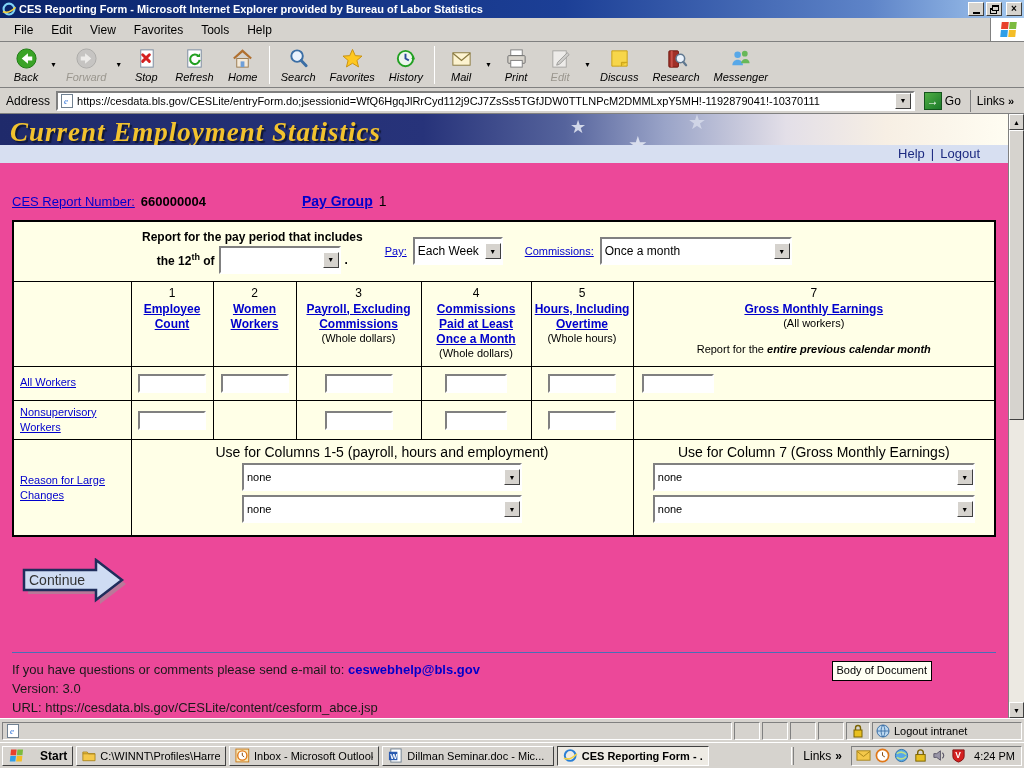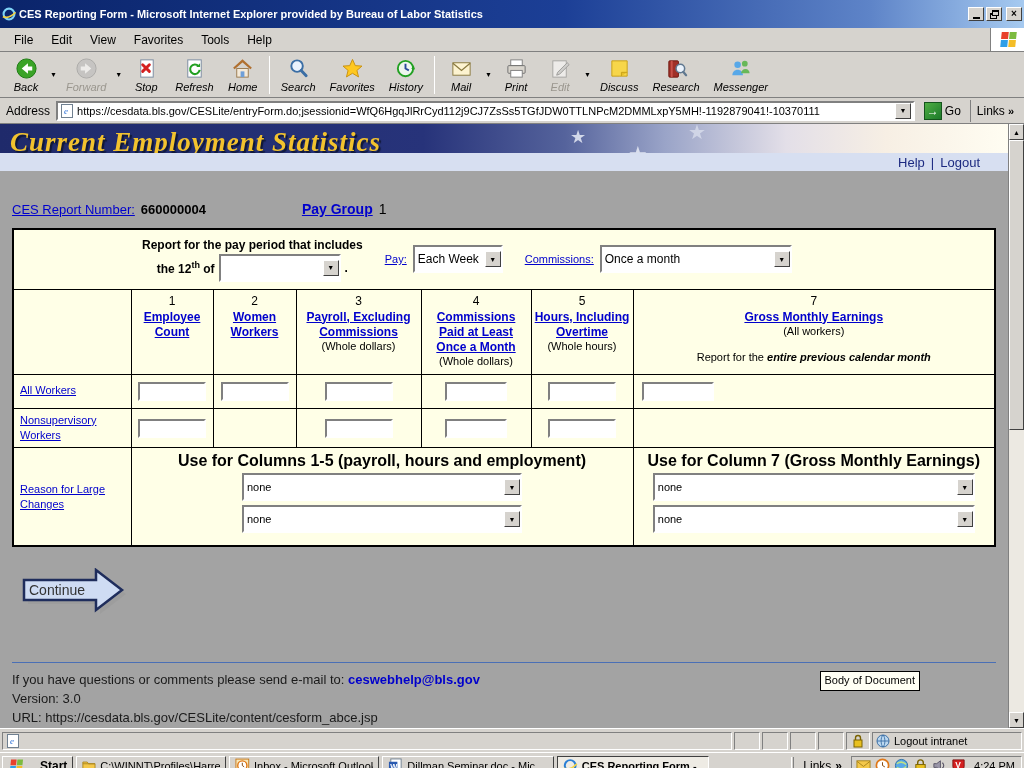--- a/index.html
+++ b/index.html
@@ -1,20 +1,20 @@
 <!DOCTYPE html>
 <html><head>
 <meta charset="utf-8">
 <style>
   * { margin:0; padding:0; box-sizing:border-box; }
   html,body { width:1024px; height:768px; overflow:hidden; }
   body { font-family:"Liberation Sans", sans-serif; background:#d6d3ce; font-size:12px; }
 
   
-  .titlebar { height:28px; background:linear-gradient(90deg,#0a246a 0%,#1c3f96 55%,#5e84c8 85%,#a6caf0 100%);
+  .titlebar { height:18px; background:linear-gradient(90deg,#0a246a 0%,#1c3f96 55%,#5e84c8 85%,#a6caf0 100%);
     display:flex; align-items:center; padding:0 2px; }
   .titlebar .ie-logo { width:14px; height:14px; margin-right:3px; flex:0 0 auto; }
   .titlebar .title-text { color:#fff; font-weight:bold; font-size:11px; flex:1;
     white-space:nowrap; overflow:hidden; }
   .win-btns { display:flex; gap:2px; }
   .win-btn { width:16px; height:14px; background:#d6d3ce; border:1px solid;
     border-color:#ffffff #404040 #404040 #ffffff; display:flex; align-items:center; justify-content:center;
     font-size:10px; font-weight:bold; color:#000; line-height:1; }
   .glyph-min { width:7px; height:7px; border-bottom:2px solid #000; margin-top:2px; }
   .glyph-restore { position:relative; width:9px; height:9px; }
@@ -67,21 +67,21 @@
   .banner-title { position:absolute; left:10px; top:3px; font-family:"Liberation Serif", serif;
     font-style:italic; font-weight:bold; font-size:27px; color:#f2c22e; letter-spacing:1px;
     text-shadow:2px 2px 1px #101838; }
   .banner-star { position:absolute; color:#e8ecf6; opacity:.85; }
 
   .helpbar { height:24px; background:#d7dff1; display:flex; align-items:center; justify-content:flex-end;
     padding-right:28px; gap:6px; font-size:13px; }
   .helpbar a { color:#1c2a80; text-decoration:none; }
   .helpbar .sep { color:#1c2a80; }
 
-  .content { flex:1; background:#a3a3a3; padding:0 16px 0 12px; position:relative; }
+  .content { flex:1; background:#ec4899; padding:0 4px 0 12px; position:relative; }
 
   .report-row { margin-top:30px; font-size:13px; display:flex; align-items:baseline; }
   .report-row .ces-link { color:#0000cc; text-decoration:underline; }
   .report-row .ces-num { font-weight:bold; margin-left:6px; color:#000; }
   .report-row .pg-link { margin-left:96px; color:#0000cc; font-weight:bold; font-size:14px; text-decoration:underline; }
   .report-row .pg-val { margin-left:6px; font-size:14px; color:#000; }
 
   
   table.form { border-collapse:collapse; margin-top:11px; width:982px; table-layout:fixed; background:#ffffe7; }
   table.form, table.form td { border:1px solid #000; }
@@ -107,21 +107,21 @@
   .col-extra .em { font-weight:bold; font-style:italic; }
 
   td.rowlabel { padding:4px 6px; vertical-align:middle; }
   td.rowlabel a { color:#0000cc; text-decoration:underline; font-size:11px; line-height:1.4; }
   tr.data-row td { border-bottom:1px dashed #000; height:34px; text-align:center; vertical-align:middle; }
   tr.data-row td.rowlabel { text-align:left; }
   input.cell-input { width:68px; height:19px; border:2px solid; border-color:#808080 #ffffff #ffffff #808080; background:#fff; font-size:12px; padding:0 2px; }
   td.c7cell { text-align:left !important; padding-left:8px; }
 
   td.reason-group { vertical-align:top; text-align:center; padding:4px 0 8px 0; }
-  .rg-title { font-size:16px; color:#000; margin-bottom:3px;font-weight:bold; }
+  .rg-title { font-size:14px; color:#000; margin-bottom:3px; }
   .combo.w-reason15 { width:280px; margin:0 auto 4px auto; display:flex; }
   .combo.w-reason7 { width:322px; margin:0 auto 4px auto; display:flex; }
 
   
   .continue-wrap { margin-top:21px; margin-left:8px; height:48px; }
 
   
   .footer-rule { margin-top:46px; width:984px; border:none; border-top:1px solid #4a6fb5; }
   .footer { margin-top:8px; font-size:13px; color:#1a1a1a; line-height:1.45; position:relative; }
   .footer .email { color:#0000cc; font-weight:bold; }

